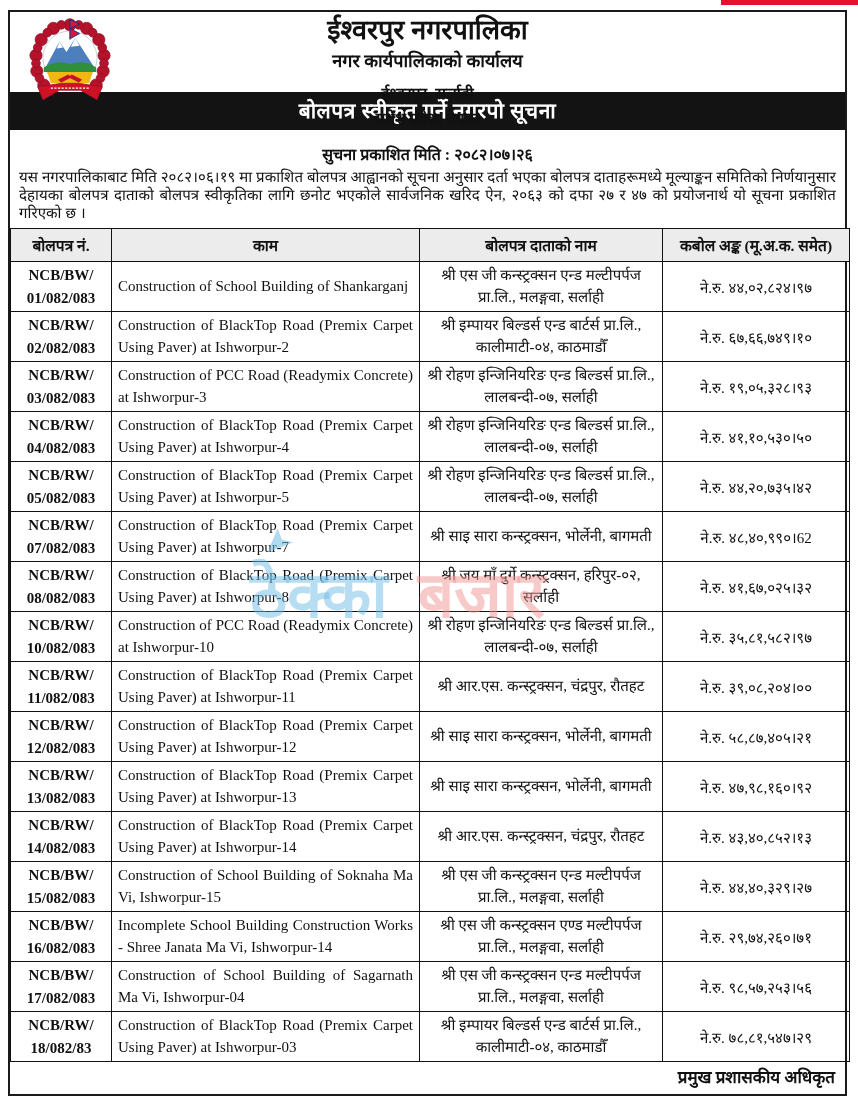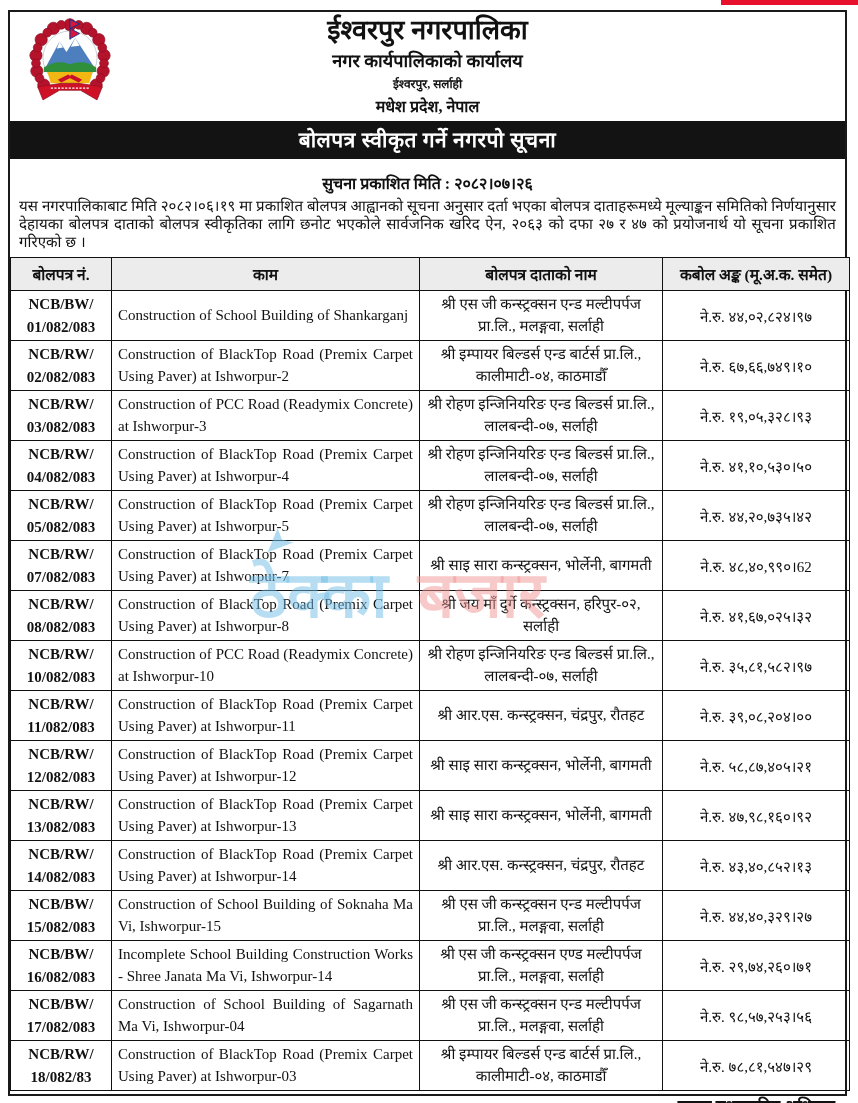--- a/index.html
+++ b/index.html
@@ -6,26 +6,26 @@
   body {
     width:858px; height:1103px; background:#ffffff; position:relative;
     font-family:"Liberation Serif", serif; overflow:hidden; color:#111;
   }
   .red-strip { position:absolute; top:0; left:721px; width:137px; height:5px; background:#e8112d; }
   .doc {
     position:absolute; top:10px; left:8px; width:839px; height:1086px;
     border:2px solid #1a1a1a; background:#fff; box-sizing:border-box;
   }
   
-  .header { position:relative; height:109px; }
+  .header { position:relative; height:80px; }
   .logo { position:absolute; left:15px; top:5px; width:90px; height:96px; }
   .header-text { text-align:center; padding-top:3px; }
   .muni-title { font-size:27px; font-weight:bold; line-height:1.15; }
   .office { font-size:18px; font-weight:bold; margin-top:2px; }
-  .addr   { font-size:12px; font-weight:bold; margin-top:3px; }
+  .addr   { font-size:16px; font-weight:bold; margin-top:10px; }
   .prov   { font-size:16px; font-weight:bold; margin-top:3px; }
   
   .banner {
     background:#131313; color:#ffffff; text-align:center;
     font-size:21px; font-weight:bold; padding:4px 0 6px; letter-spacing:0.5px;
   }
   .pubdate { text-align:center; font-weight:bold; font-size:16px; padding:13px 0 1px; }
   .intro {
     font-size:15px; text-align:justify; padding:2px 9px 6px;
     line-height:1.2; letter-spacing:0.1px;

